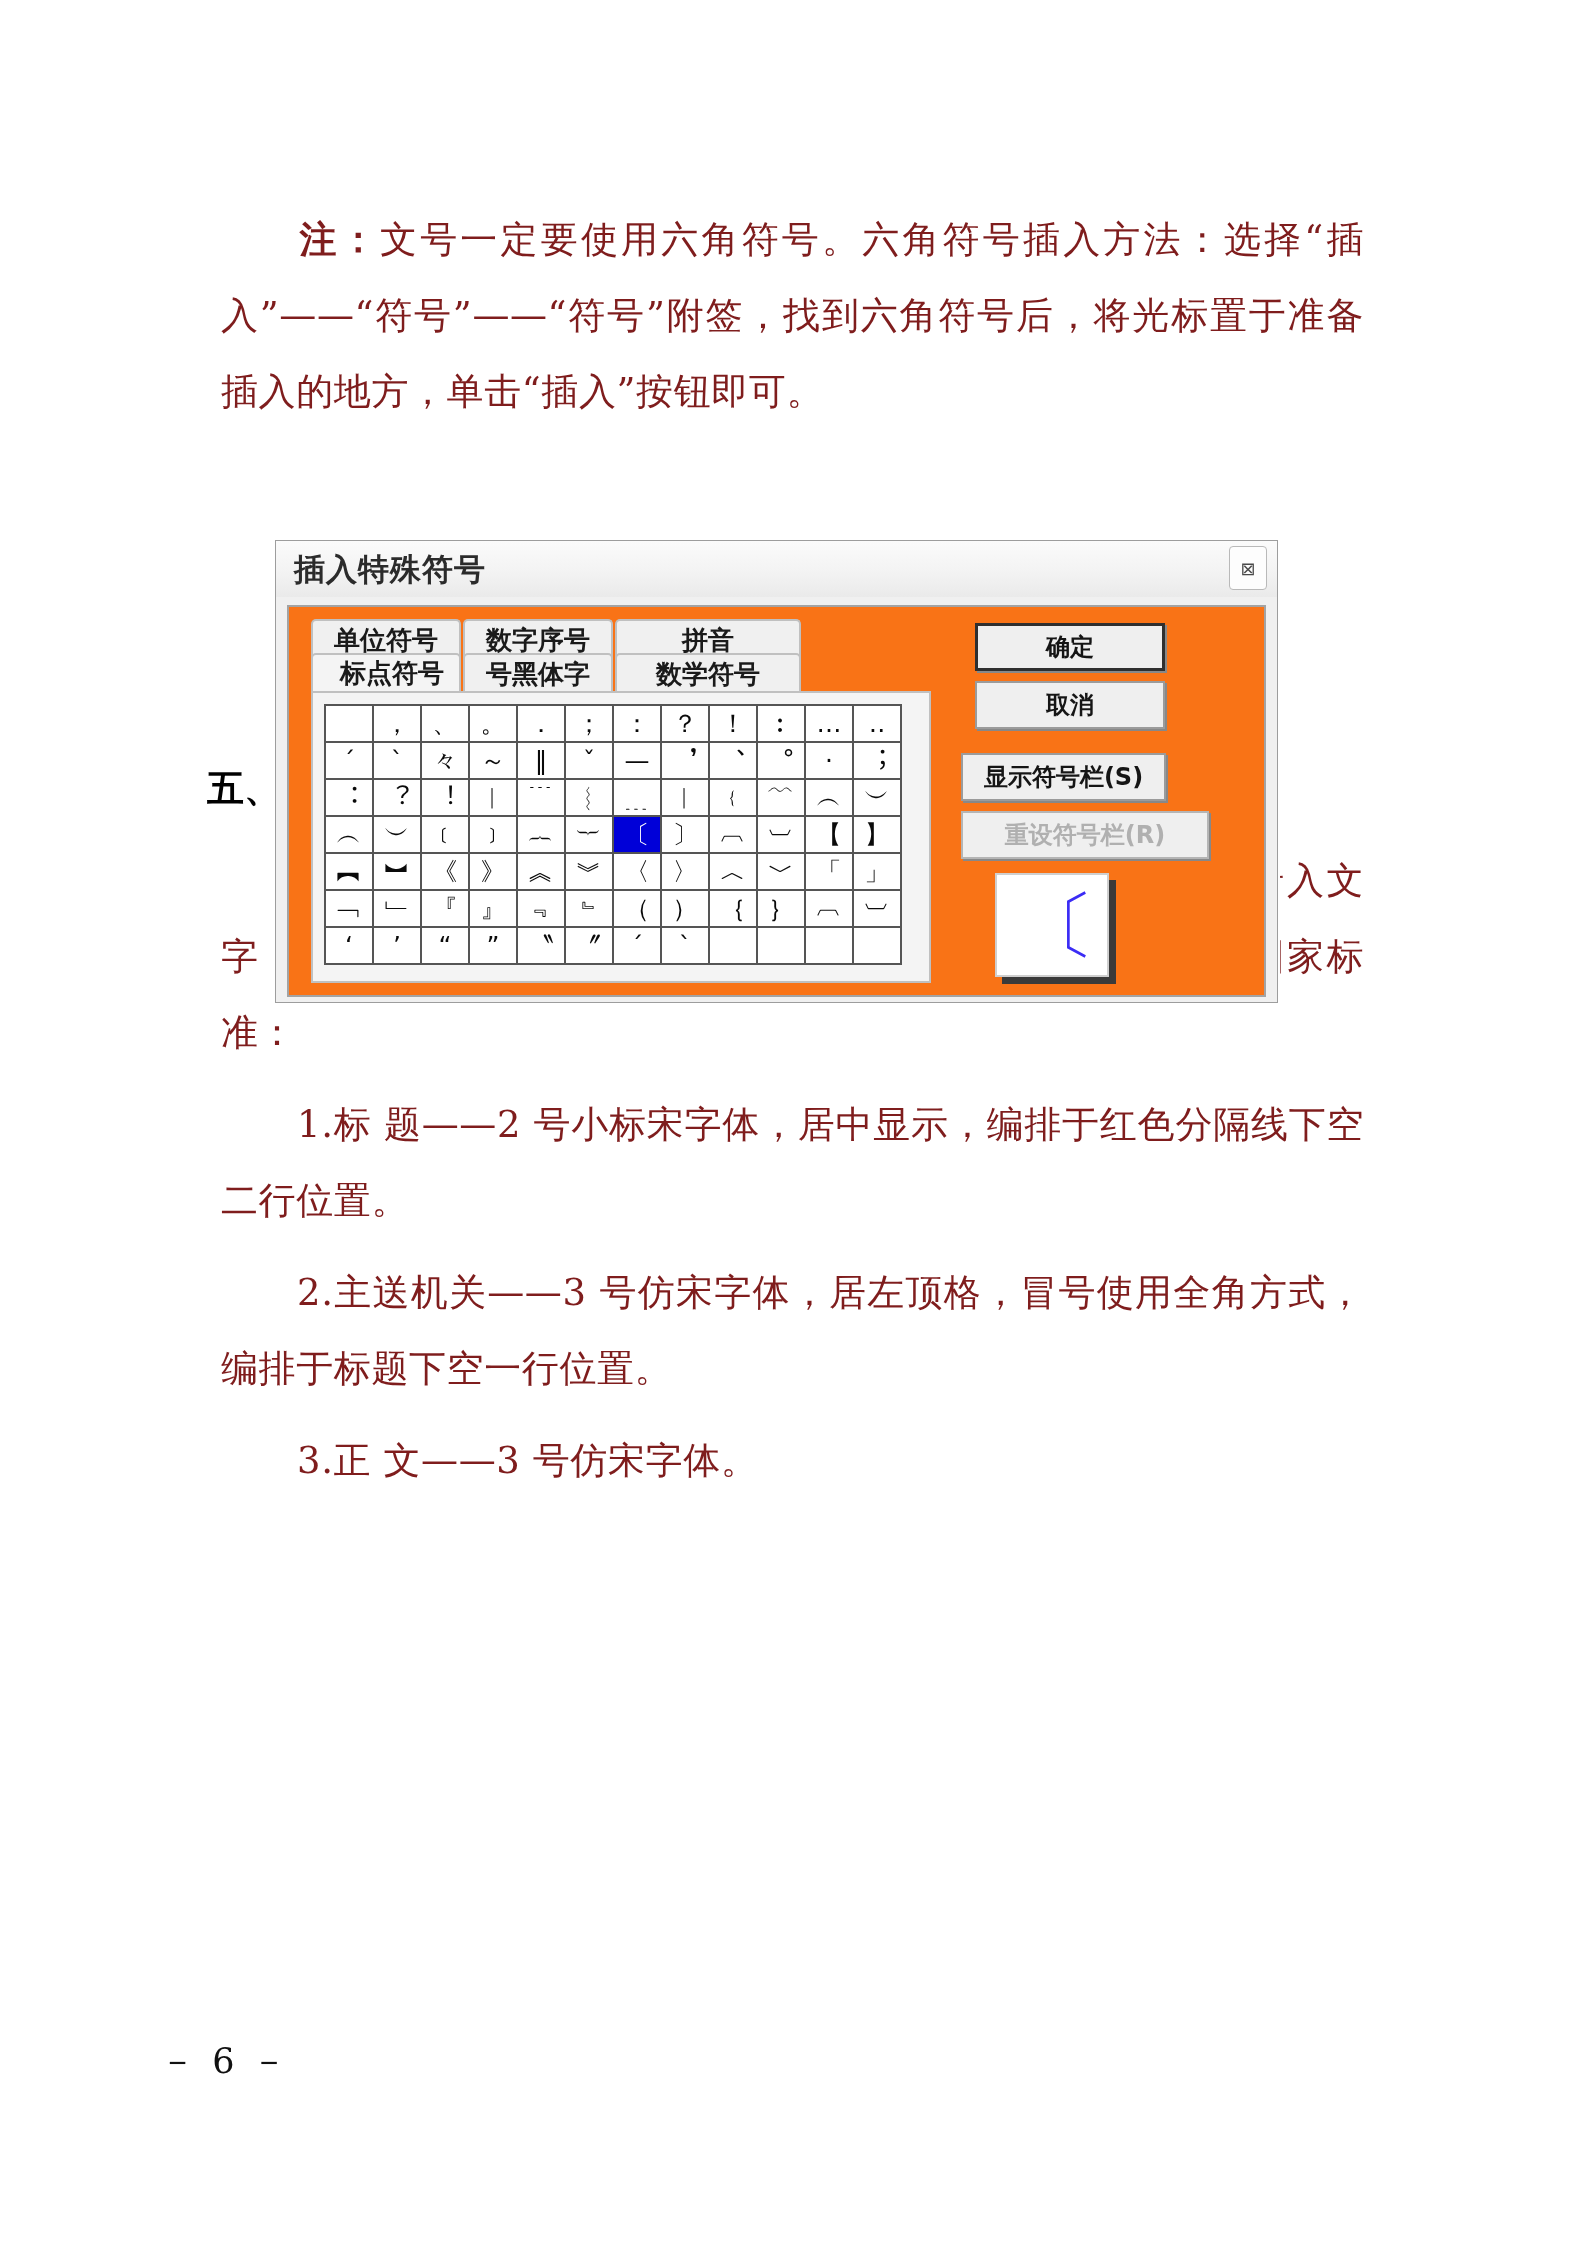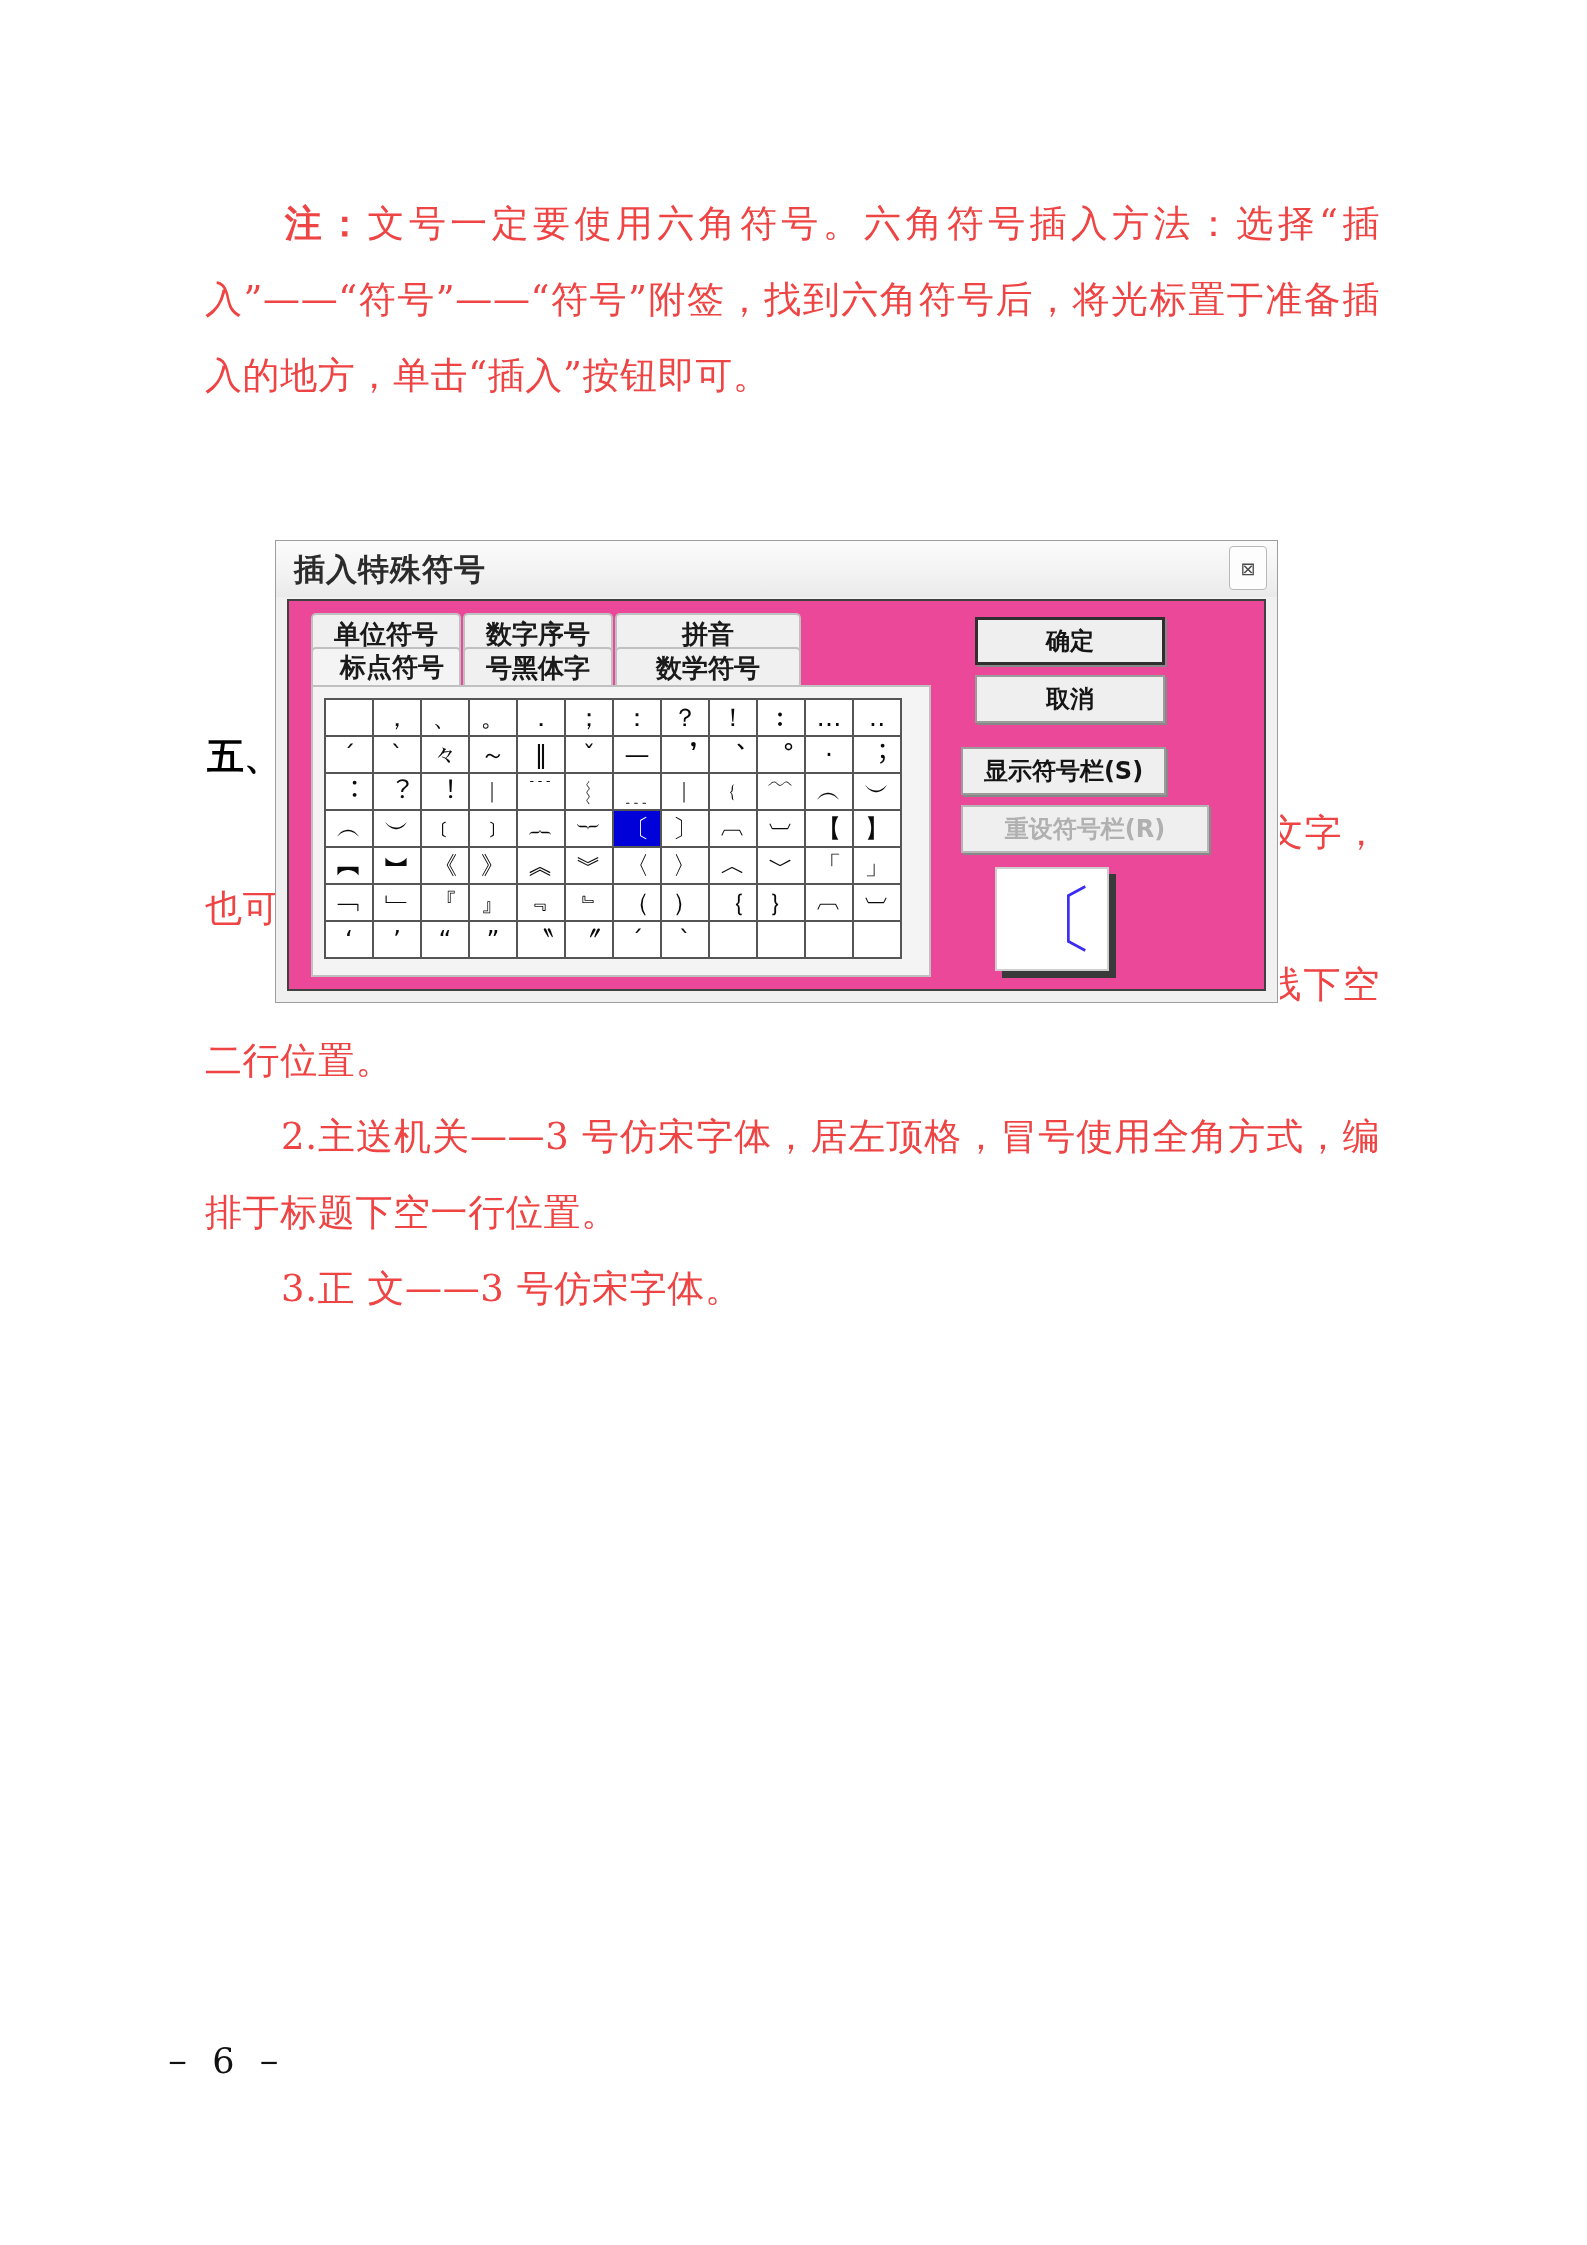--- a/index.html
+++ b/index.html
@@ -32,22 +32,22 @@
   }
 
   
   .para {
     font-family: "DejaVu Serif", "Liberation Serif", serif;
     font-size: 37px;
     line-height: 76px;
     letter-spacing: 0.6px;
     text-align: justify;
     text-justify: inter-character;
-    margin: 0;
-    color: #ef4444;
+    margin: 16px;
+    color: #7f1d1d;
   }
   .para .ind { display: inline-block; width: 76px; }
   .note-lead { font-weight: bold; }
 
   .heading {
     font-family: "DejaVu Sans", "Liberation Sans", sans-serif;
     font-size: 37px;
     line-height: 76px;
     font-weight: bold;
     margin: 0;
@@ -112,25 +112,25 @@
     font-size: 18px;
     color: #4a4a4a;
     display: flex;
     align-items: center;
     justify-content: center;
     font-family: "DejaVu Sans", "Liberation Sans", sans-serif;
   }
 
   .dlg-body {
     position: absolute;
-    left: 11px; top: 58px;
+    left: 11px; top: 64px;
     width: 979px;
     height: 392px;
-    background: #ec4899;
-    border: 2px solid #404040;
+    background: #f97316;
+    border: 2px solid #a3a3a3;
     box-sizing: border-box;
   }
 
   
   .tabrow {
     position: absolute;
     display: flex;
   }
   .tabrow.row1 { left: 22px; top: 12px; }
   .tabrow.row2 { left: 22px; top: 46px; }

